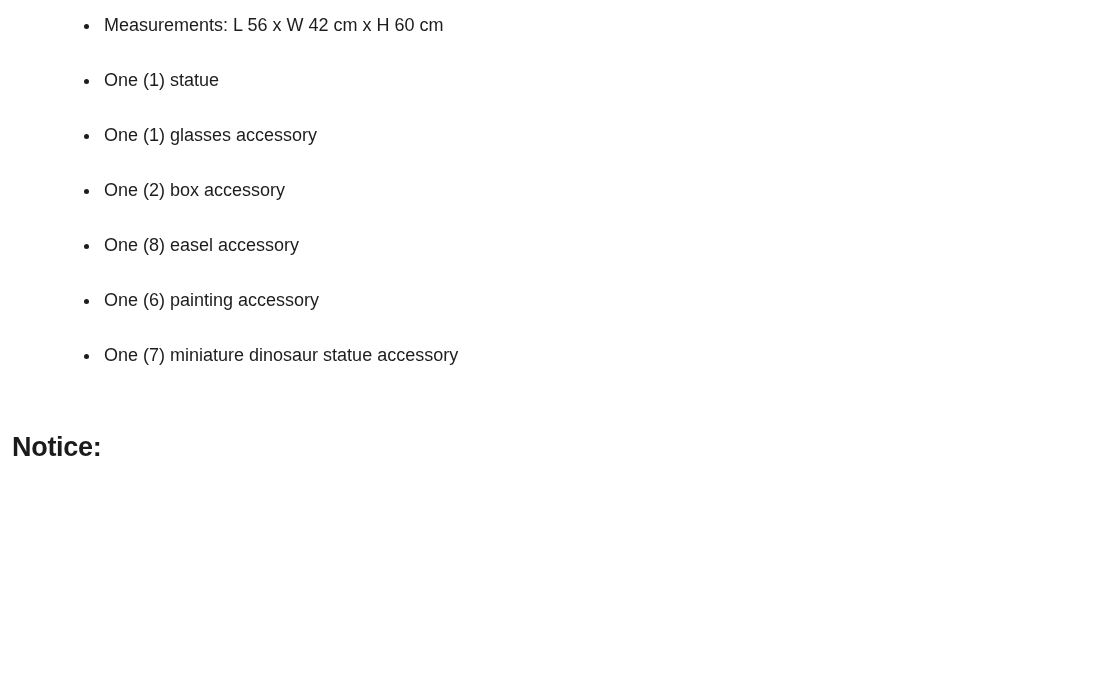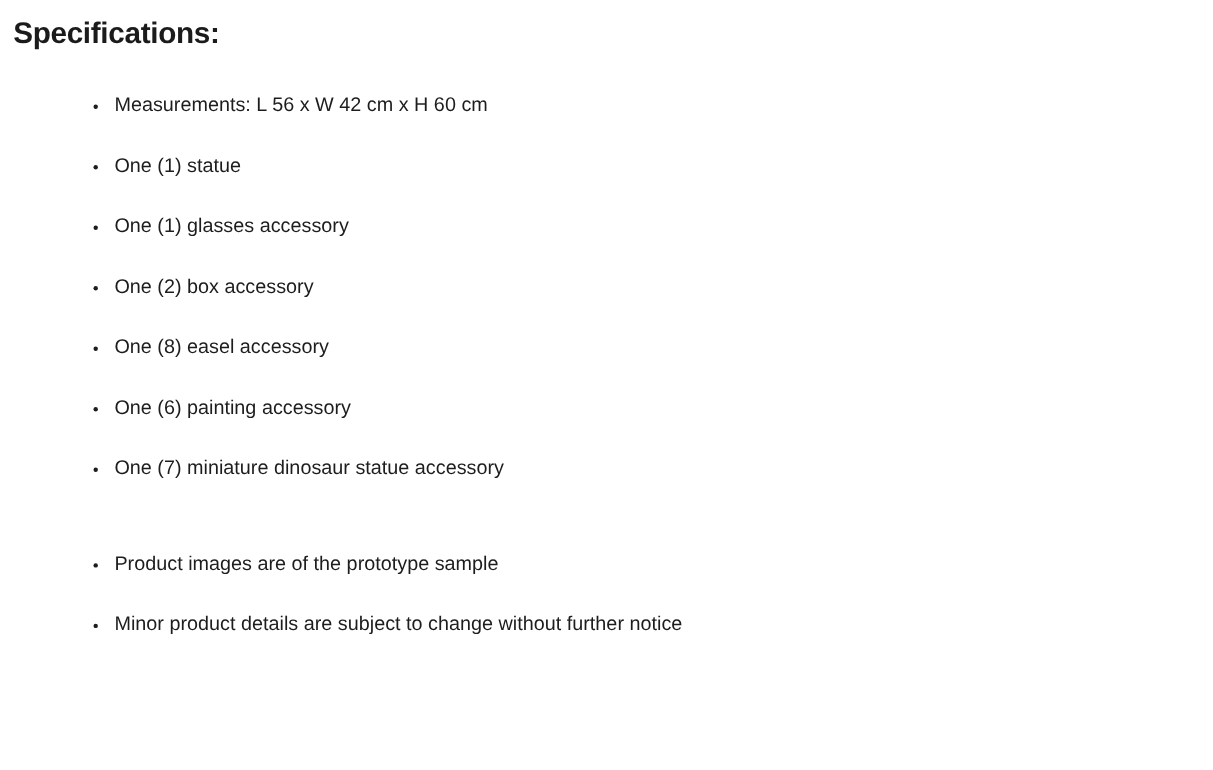--- a/index.html
+++ b/index.html
@@ -41,32 +41,28 @@
   section.notice-section {
     margin-top: 64px;
   }
 </style>
 </head>
 <body>
 
 <main>
 
   <section>
-    <h2 class="section-heading">Specifications:</h2>
     <ul class="bullet-list">
         <li>Measurements: L 56 x W 42 cm x H 60 cm</li>
         <li>One (1) statue</li>
         <li>One (1) glasses accessory</li>
         <li>One (2) box accessory</li>
         <li>One (8) easel accessory</li>
         <li>One (6) painting accessory</li>
         <li>One (7) miniature dinosaur statue accessory</li>
       </ul>
   </section>
 
   <section class="notice-section">
-    <ul class="bullet-list">
-        <li>Product images are of the prototype sample</li>
-        <li>Minor product details are subject to change without further notice</li>
-      </ul>
+    <h2 class="section-heading">Notice:</h2>
   </section>
 
 </main>
 
 </body></html>

